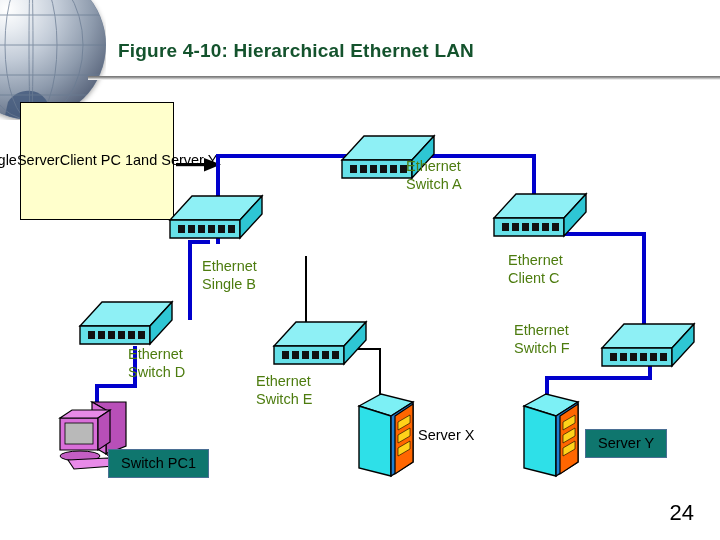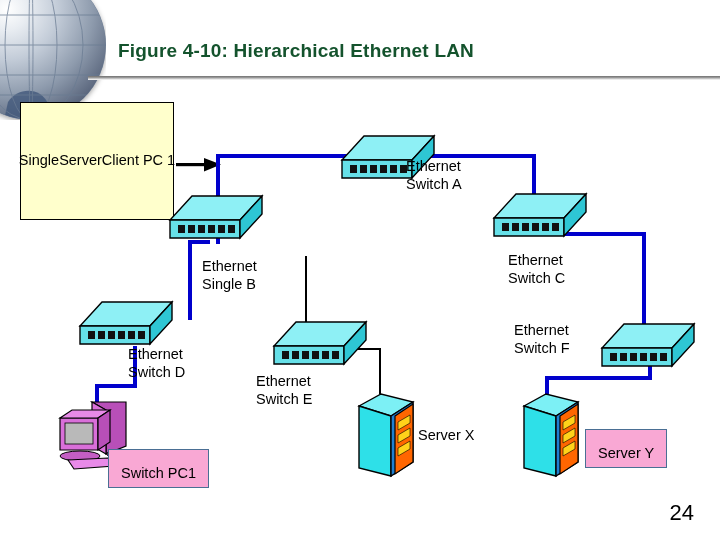--- a/index.html
+++ b/index.html
@@ -118,31 +118,31 @@
     top: 396px;
     width: 92px;
     height: 78px;
   }
   #pc svg { display: block; }
 
   
   .dev-label {
     position: absolute;
     font-size: 14.5px;
-    color: #000000;
+    color: #4d7c0f;
     line-height: 1.24;
     white-space: nowrap;
   }
   .box-label {
     position: absolute;
     font-size: 14.5px;
     color: #000000;
-    background: #f9a8d4;
+    background: #0f766e;
     border: 1px solid #4a6f94;
-    padding: 15px 12px 6px 12px;
+    padding: 5px 12px 6px 12px;
     white-space: nowrap;
   }
   .plain-label {
     position: absolute;
     font-size: 14.5px;
     color: #000000;
     white-space: nowrap;
   }
 
   #page-number {
@@ -189,20 +189,21 @@
     </div>
   </div>
 
   <div id="title">Figure 4-10: Hierarchical Ethernet LAN</div>
   <div id="divider"></div>
 
   <div id="callout">
     <div>Single</div>
     <div>Server</div>
     <div>Client PC 1</div>
+    <div>and Server Y</div>
   </div>
 
   <div class="arrow" style="left:176px; top:157px;">
     <svg width="46" height="16" viewBox="0 0 46 16">
       <rect x="0" y="6" width="30" height="3.2" fill="#000"></rect>
       <polygon points="28,1 45,7.6 28,14.5" fill="#000"></polygon>
     </svg>
   </div>
 
   <div class="black-seg" style="left:305px; top:256px; width:1.6px; height:76px;"></div>
@@ -281,21 +282,21 @@
           <rect x="20" y="31" width="7" height="8"></rect>
         <rect x="30" y="31" width="7" height="8"></rect>
           <rect x="40" y="31" width="7" height="8"></rect>
         <rect x="50" y="31" width="7" height="8"></rect>
           <rect x="60" y="31" width="7" height="8"></rect>
       </g>
     </svg>
   </div>
   <div class="dev-label" style="left:508px; top:252px;">
     <div>Ethernet</div>
-    <div>Switch C</div>
+    <div>Client C</div>
   </div>
 
   <div class="switch" style="left:78px; top:300px;">
     <svg width="96" height="56" viewBox="0 0 96 56">
       <polygon points="24,2 94,2 72,26 2,26" fill="#8ef0f5" stroke="#000" stroke-width="1.4"></polygon>
       <polygon points="2,26 72,26 72,44 2,44" fill="#66e0e8" stroke="#000" stroke-width="1.4"></polygon>
       <polygon points="72,26 94,2 94,20 72,44" fill="#2ec6d4" stroke="#000" stroke-width="1.4"></polygon>
       <g fill="#111">
         <rect x="10" y="31" width="7" height="8"></rect>
           <rect x="20" y="31" width="7" height="8"></rect>

